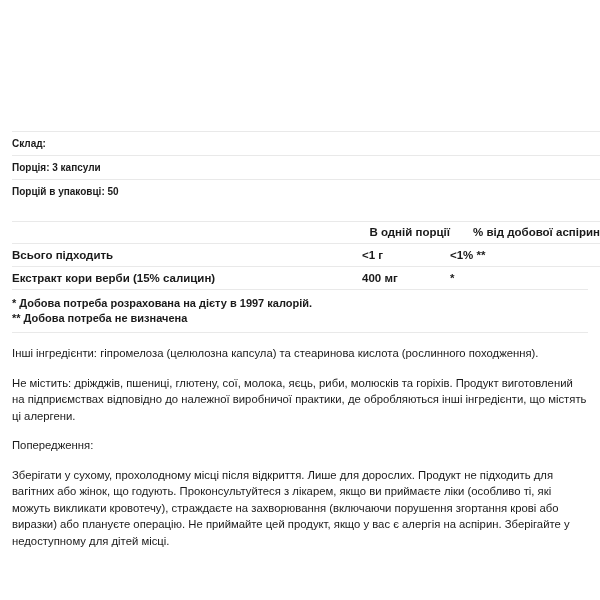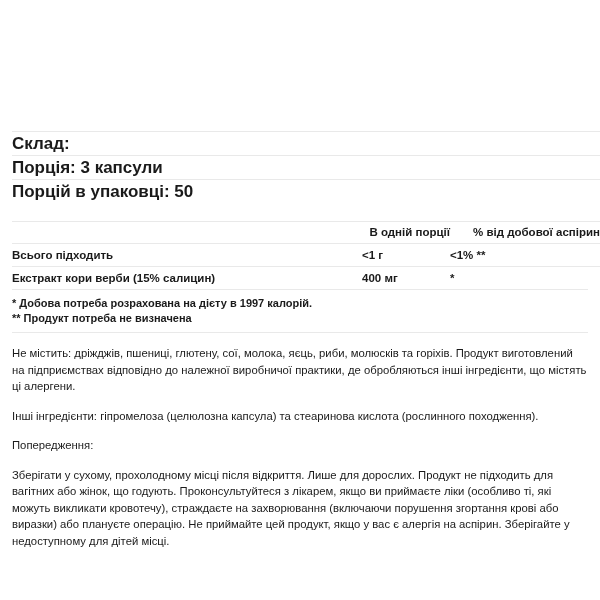--- a/index.html
+++ b/index.html
@@ -48,21 +48,21 @@
   .col-dv     { width: 150px; }
 
   .rule-row td {
     border-top: 1px solid #e9e9e9;
   }
 
   .meta-row td {
     height: 23px;
     line-height: 23px;
     font-weight: bold;
-    font-size: 17px;
+    font-size: 10px;
     color: #1a1a1a;
     white-space: nowrap;
   }
 
   .gap-row td {
     height: 18px;
     border: 0;
   }
 
   .head-row td {
@@ -152,25 +152,25 @@
       <tr class="data-row rule-row">
         <td>Екстракт кори верби (15% салицин)</td>
         <td>400 мг</td>
         <td>*</td>
       </tr>
     </tbody>
   </table>
 
   <div class="footnotes">
     <div>* Добова потреба розрахована на дієту в 1997 калорій.</div>
-    <div>** Продукт потреба не визначена</div>
+    <div>** Добова потреба не визначена</div>
   </div>
 
   <div class="divider"></div>
 
   <div class="prose">
+    <p>Інші інгредієнти: гіпромелоза (целюлозна капсула) та стеаринова кислота (рослинного походження).</p>
     <p>Не містить: дріжджів, пшениці, глютену, сої, молока, яєць, риби, молюсків та горіхів. Продукт виготовлений на підприємствах відповідно до належної виробничої практики, де обробляються інші інгредієнти, що містять ці алергени.</p>
-    <p>Інші інгредієнти: гіпромелоза (целюлозна капсула) та стеаринова кислота (рослинного походження).</p>
     <p>Попередження:</p>
     <p>Зберігати у сухому, прохолодному місці після відкриття. Лише для дорослих. Продукт не підходить для вагітних або жінок, що годують. Проконсультуйтеся з лікарем, якщо ви приймаєте ліки (особливо ті, які можуть викликати кровотечу), страждаєте на захворювання (включаючи порушення згортання крові або виразки) або плануєте операцію. Не приймайте цей продукт, якщо у вас є алергія на аспірин. Зберігайте у недоступному для дітей місці.</p>
   </div>
 
 </div>
 
 </body></html>

